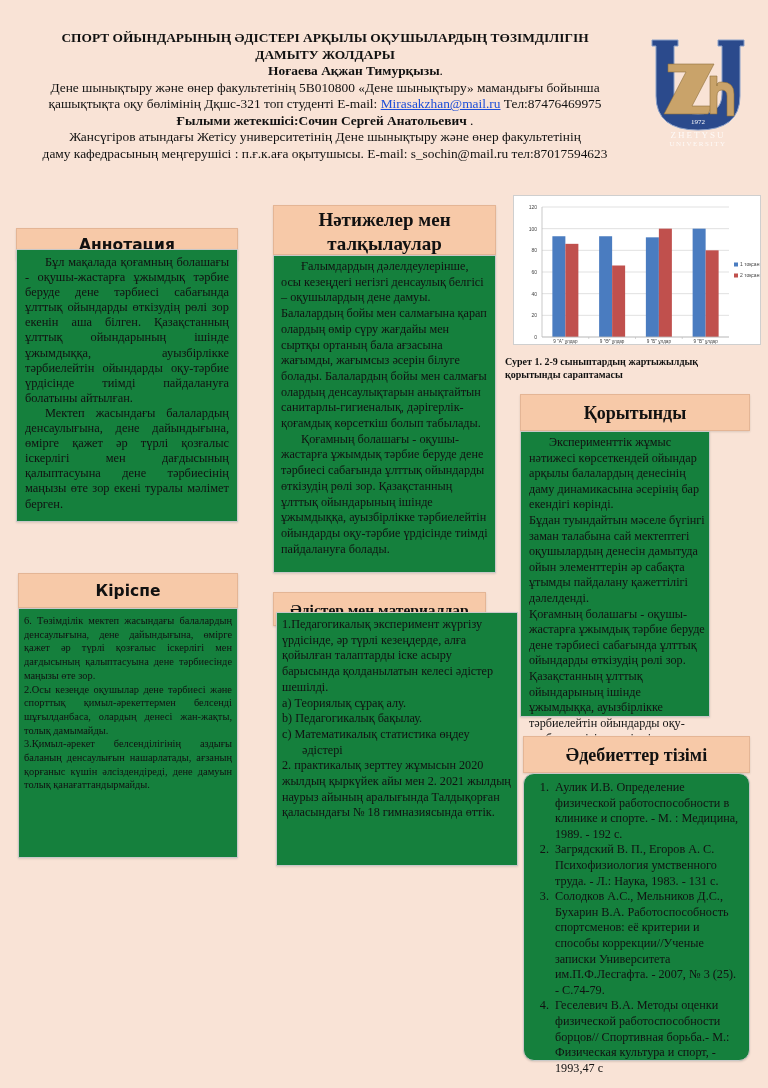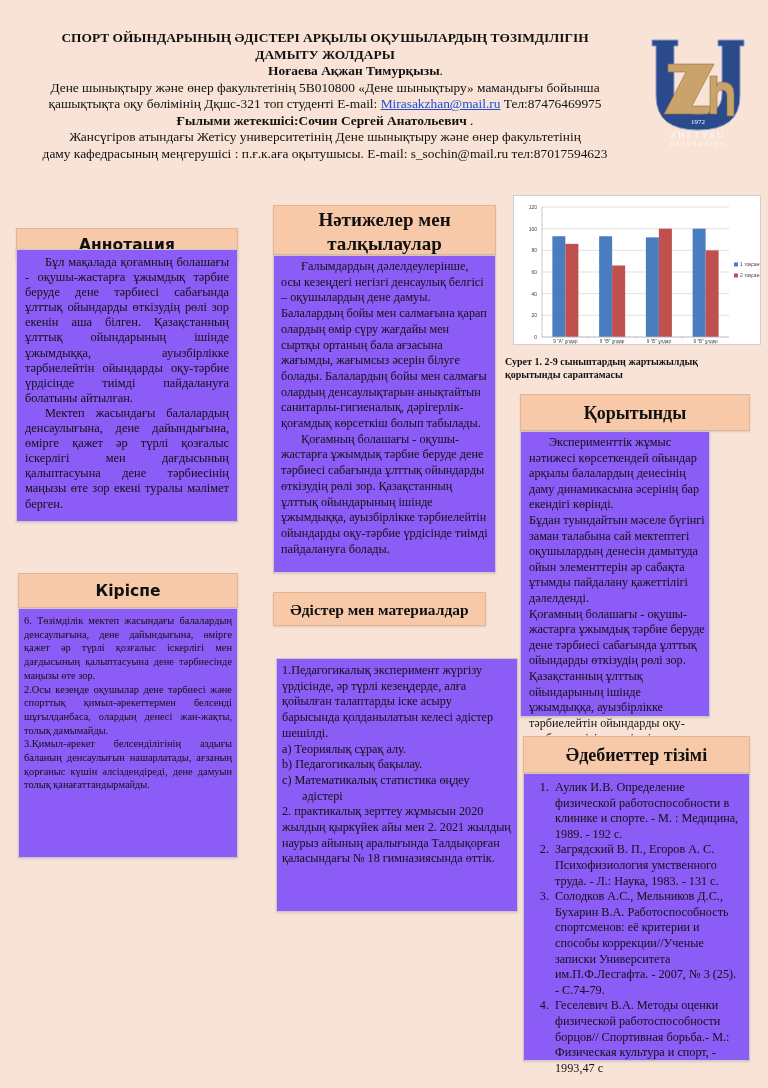--- a/index.html
+++ b/index.html
@@ -18,21 +18,21 @@
   #header a { color: #1d4ed8; text-decoration: underline; }
   
   #logo { left: 648px; top: 36px; width: 100px; height: 110px; }
   
   .sec-head {
     position: absolute; background: #f7c9a8; border: 1px solid #e4b595;
     text-align: center; box-sizing: border-box;
     box-shadow: 0 1px 2px rgba(0,0,0,0.12);
   }
   .sec-body {
-    position: absolute; background: #8b5cf6; border: 1px solid #c8c8c8;
+    position: absolute; background: #15803d; border: 1px solid #c8c8c8;
     box-sizing: border-box; font-size: 12.6px; line-height: 15.2px;
     box-shadow: 0 1px 2px rgba(0,0,0,0.12);
   }
   .sans-head { font-family: "DejaVu Sans", sans-serif; font-weight: bold; font-size: 15.5px; }
   .serif-head { font-family: "Liberation Serif", serif; font-weight: bold; }
   .just { text-align: justify; }
   .indent { text-indent: 20px; }
   p { margin: 0; }
   .small { font-size: 10.4px; line-height: 13.7px; }
   ol.refs { margin: 0; padding-left: 22px; }
@@ -92,21 +92,21 @@
   <div>талқылаулар</div>
 </div>
 <div class="sec-body" style="left:273px;top:255px;width:223px;height:318px;padding:3px 6px 0 7px;font-size:12.2px;line-height:15.7px;">
   <p class="indent">Ғалымдардың  дәлелдеулерінше, осы кезеңдегі негізгі денсаулық белгісі – оқушылардың дене дамуы. Балалардың бойы мен салмағына қарап олардың өмір сүру жағдайы мен сыртқы ортаның бала ағзасына жағымды,  жағымсыз әсерін білуге болады. Балалардың бойы мен салмағы олардың  денсаулықтарын анықтайтын санитарлы-гигиеналық, дәрігерлік-қоғамдық көрсеткіш болып табылады.</p>
   <p class="indent">Қоғамның болашағы - оқушы-жастарға ұжымдық тәрбие беруде дене тәрбиесі сабағында ұлттық ойындарды өткізудің рөлі зор. Қазақстанның ұлттық ойындарының ішінде ұжымдыққа, ауызбірлікке тәрбиелейтін ойындарды оқу-тәрбие үрдісінде тиімді пайдалануға болады.</p>
 </div>
 
 <div class="sec-head serif-head" style="left:273px;top:592px;width:213px;height:34px;line-height:34px;font-size:15.5px;">
   <span>Әдістер мен материалдар</span>
 </div>
-<div class="sec-body" style="left:276px;top:658px;width:242px;height:254px;padding:4px 5px 0 5px;font-size:12.2px;line-height:15.7px;">
+<div class="sec-body" style="left:276px;top:612px;width:242px;height:254px;padding:4px 5px 0 5px;font-size:12.2px;line-height:15.7px;">
   <p>1.Педагогикалық эксперимент жүргізу үрдісінде, әр түрлі кезеңдерде, алға қойылған талаптарды іске асыру барысында қолданылатын келесі әдістер шешілді.</p>
   <ul class="sub-list">
     <li>a)  Теориялық сұрақ алу.</li>
     <li>b)  Педагогикалық бақылау.</li>
     <li>c)  Математикалық статистика өңдеу әдістері</li>
   </ul>
   <p>2. практикалық зерттеу жұмысын 2020 жылдың қыркүйек айы мен 2. 2021 жылдың наурыз айының аралығында Талдықорған қаласындағы № 18 гимназиясында өттік.</p>
 </div>
 
 <div id="chart-box" class="abs">
@@ -159,20 +159,20 @@
 <div class="sec-body" style="left:520px;top:431px;width:190px;height:286px;padding:3px 4px 0 8px;font-size:12.2px;line-height:15.6px;">
   <p class="indent">Эксперименттік жұмыс нәтижесі көрсеткендей ойындар арқылы балалардың денесінің даму динамикасына әсерінің бар екендігі көрінді.</p>
   <p>Бұдан туындайтын мәселе бүгінгі заман талабына сай мектептегі оқушылардың денесін дамытуда ойын элементтерін әр сабақта ұтымды пайдалану қажеттілігі дәлелденді.</p>
   <p> Қоғамның болашағы - оқушы-жастарға ұжымдық тәрбие беруде дене тәрбиесі сабағында ұлттық ойындарды өткізудің рөлі зор.</p>
   <p>Қазақстанның ұлттық ойындарының ішінде ұжымдыққа, ауызбірлікке тәрбиелейтін ойындарды оқу-тәрбие үрдісінде тиімді пайдалануға болады</p>
 </div>
 
 <div class="sec-head serif-head" style="left:523px;top:736px;width:227px;height:37px;line-height:37px;font-size:18px;">
   <span>Әдебиеттер тізімі</span>
 </div>
-<div class="sec-body" style="left:523px;top:773px;width:227px;height:288px;padding:6px 6px 0 6px;font-size:12.2px;line-height:15.6px;">
+<div class="sec-body" style="left:523px;top:773px;width:227px;height:288px;padding:6px 6px 0 6px;font-size:12.2px;line-height:15.6px;border-radius:11px;">
   <ol class="refs">
     <li>Аулик И.В. Определение физической работоспособности в клинике и спорте. - М. : Медицина, 1989. - 192 с.</li>
     <li>Загрядский В. П., Егоров А. С. Психофизиология умственного труда. - Л.: Наука, 1983. - 131 с.</li>
     <li>Солодков А.С., Мельников Д.С., Бухарин В.А. Работоспособность спортсменов: её критерии и способы коррекции//Ученые записки Университета им.П.Ф.Лесгафта. - 2007, № 3 (25). - С.74-79.</li>
     <li>Геселевич В.А. Методы оценки физической работоспособности борцов// Спортивная борьба.- М.: Физическая культура и спорт, - 1993,47 с</li>
   </ol>
 </div>
 
 </body></html>

